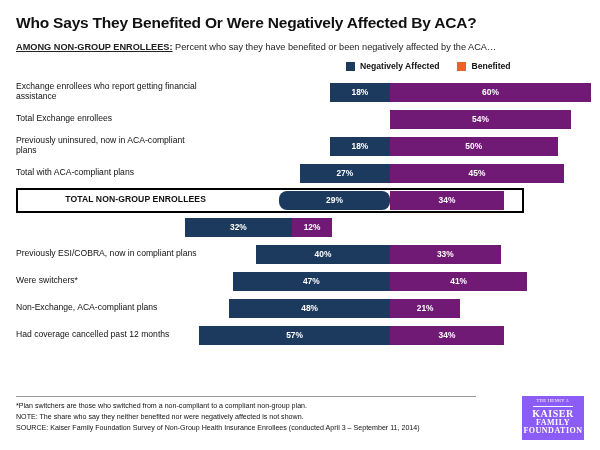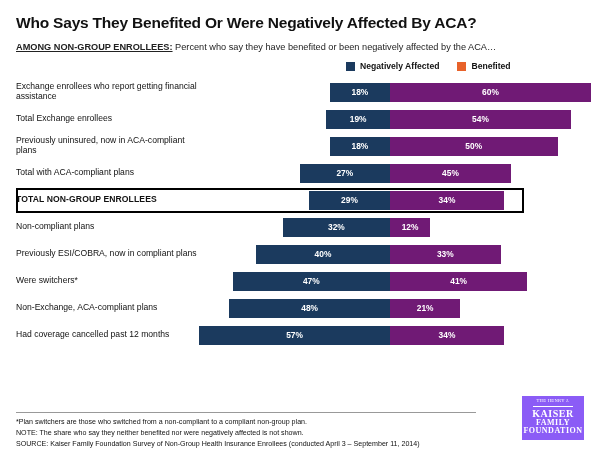--- a/index.html
+++ b/index.html
@@ -77,20 +77,21 @@
     flex: 0 0 196px;
     font-size: 8.6px;
     color: #111111;
     padding-right: 6px;
     box-sizing: border-box;
     line-height: 1.15;
   }
   .row.highlight .row-label {
     font-weight: bold;
     letter-spacing: 0.1px;
+    text-align: right;
   }
   .bars {
     position: relative;
     flex: 1 1 auto;
     height: 27px;
   }
   
   .axis-left {
     position: absolute;
     right: 50%;
@@ -119,21 +120,21 @@
   }
   .highlight-box {
     position: absolute;
     border: 2px solid #000000;
     box-sizing: border-box;
     pointer-events: none;
   }
   .footnotes {
     position: absolute;
     left: 16px;
-    bottom: 0;
+    bottom: 16px;
     width: 460px;
     font-size: 7.1px;
     color: #111111;
     line-height: 1.55;
   }
   .footnotes .rule {
     border-top: 1px solid #999;
     margin-bottom: 4px;
     width: 100%;
   }
@@ -187,23 +188,20 @@
             <span class="bar-value">18%</span>
           </div>
           <div class="axis-right" style="width: 201px;">
             <span class="bar-value">60%</span>
           </div>
         </div>
       </div>
       <div class="row">
         <div class="row-label">Total Exchange enrollees</div>
         <div class="bars">
-          <div class="axis-left" style="width: 63.65px;">
-            <span class="bar-value">19%</span>
-          </div>
           <div class="axis-right" style="width: 180.9px;">
             <span class="bar-value">54%</span>
           </div>
         </div>
       </div>
       <div class="row">
         <div class="row-label">Previously uninsured, now in ACA-compliant plans</div>
         <div class="bars">
           <div class="axis-left" style="width: 60.3px;">
             <span class="bar-value">18%</span>
@@ -212,38 +210,37 @@
             <span class="bar-value">50%</span>
           </div>
         </div>
       </div>
       <div class="row">
         <div class="row-label">Total with ACA-compliant plans</div>
         <div class="bars">
           <div class="axis-left" style="width: 90.45px;">
             <span class="bar-value">27%</span>
           </div>
-          <div class="axis-right" style="width: 121px;">
+          <div class="axis-right" style="width: 174px;">
             <span class="bar-value">45%</span>
           </div>
         </div>
       </div>
       <div class="row highlight">
         <div class="row-label">TOTAL NON-GROUP ENROLLEES</div>
         <div class="bars">
-          <div class="axis-left" style="width: 81px;">
+          <div class="axis-left" style="width: 111px; border-radius: 8px;">
             <span class="bar-value">29%</span>
           </div>
           <div class="axis-right" style="width: 113.9px;">
             <span class="bar-value">34%</span>
           </div>
         </div>
       </div>
       <div class="row">
-        <div class="row-label">Non-compliant plans</div>
         <div class="bars">
           <div class="axis-left" style="width: 107.2px;">
             <span class="bar-value">32%</span>
           </div>
           <div class="axis-right" style="width: 40.2px;">
             <span class="bar-value">12%</span>
           </div>
         </div>
       </div>
       <div class="row">

